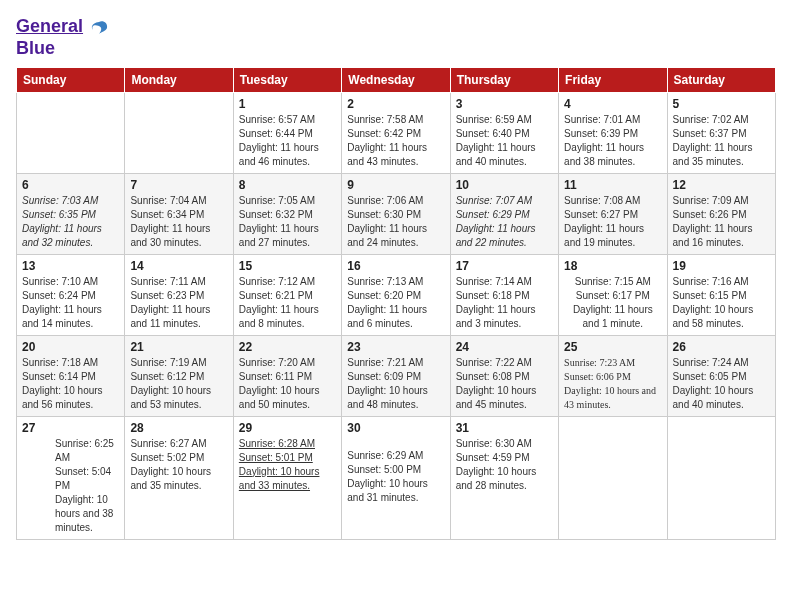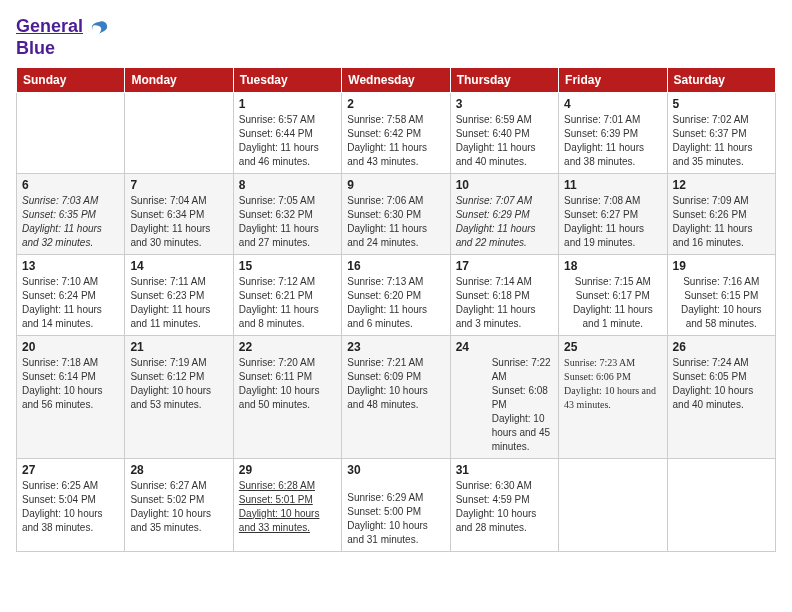--- a/index.html
+++ b/index.html
@@ -227,21 +227,21 @@
 Daylight: 11 hours and 3 minutes.</div>
         </td>
         <td>
           <span class="day-num">18</span>
           <div class="day-info" style="white-space: pre-line; text-align: center;">Sunrise: 7:15 AM
 Sunset: 6:17 PM
 Daylight: 11 hours and 1 minute.</div>
         </td>
         <td>
           <span class="day-num">19</span>
-          <div class="day-info" style="white-space: pre-line; text-align: center;">Sunrise: 7:16 AM
+          <div class="day-info" style="white-space: pre-line;">Sunrise: 7:16 AM
 Sunset: 6:15 PM
 Daylight: 10 hours and 58 minutes.</div>
         </td>
       </tr>
       <tr>
         <td>
           <span class="day-num">20</span>
           <div class="day-info" style="white-space: pre-line;">Sunrise: 7:18 AM
 Sunset: 6:14 PM
 Daylight: 10 hours and 56 minutes.</div>
@@ -259,41 +259,41 @@
 Daylight: 10 hours and 50 minutes.</div>
         </td>
         <td>
           <span class="day-num">23</span>
           <div class="day-info" style="white-space: pre-line;">Sunrise: 7:21 AM
 Sunset: 6:09 PM
 Daylight: 10 hours and 48 minutes.</div>
         </td>
         <td>
           <span class="day-num">24</span>
-          <div class="day-info" style="white-space: pre-line; margin-left: 36px;">Sunrise: 7:22 AM
+          <div class="day-info" style="white-space: pre-line;">Sunrise: 7:22 AM
 Sunset: 6:08 PM
 Daylight: 10 hours and 45 minutes.</div>
         </td>
         <td>
           <span class="day-num">25</span>
           <div class="day-info" style="white-space: pre-line; font-family: Liberation Serif, serif;">Sunrise: 7:23 AM
 Sunset: 6:06 PM
 Daylight: 10 hours and 43 minutes.</div>
         </td>
         <td>
           <span class="day-num">26</span>
           <div class="day-info" style="white-space: pre-line;">Sunrise: 7:24 AM
 Sunset: 6:05 PM
 Daylight: 10 hours and 40 minutes.</div>
         </td>
       </tr>
       <tr>
         <td>
           <span class="day-num">27</span>
-          <div class="day-info" style="white-space: pre-line;">Sunrise: 6:25 AM
+          <div class="day-info" style="white-space: pre-line; margin-left: 33px;">Sunrise: 6:25 AM
 Sunset: 5:04 PM
 Daylight: 10 hours and 38 minutes.</div>
         </td>
         <td>
           <span class="day-num">28</span>
           <div class="day-info" style="white-space: pre-line;">Sunrise: 6:27 AM
 Sunset: 5:02 PM
 Daylight: 10 hours and 35 minutes.</div>
         </td>
         <td>

